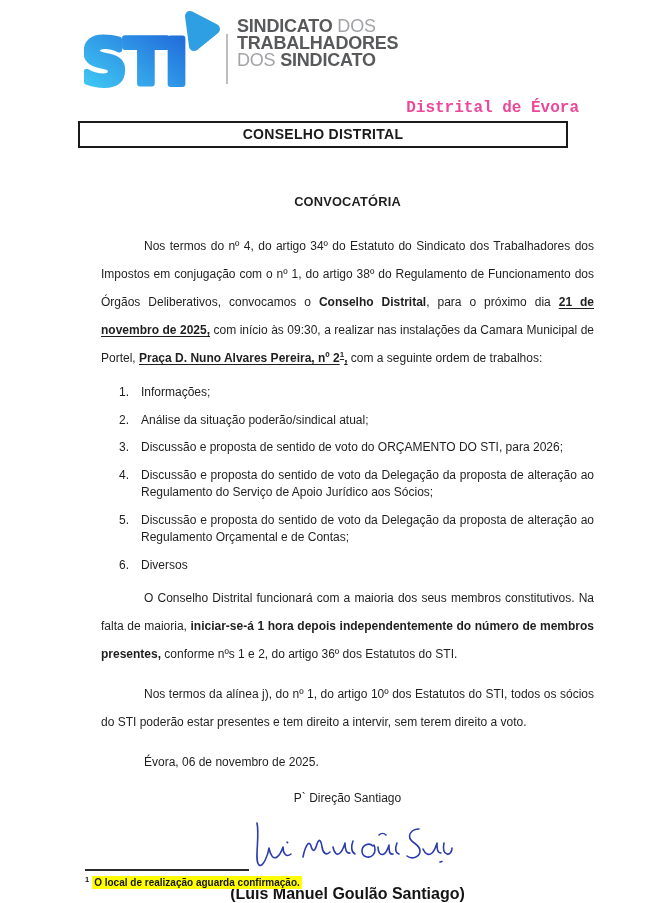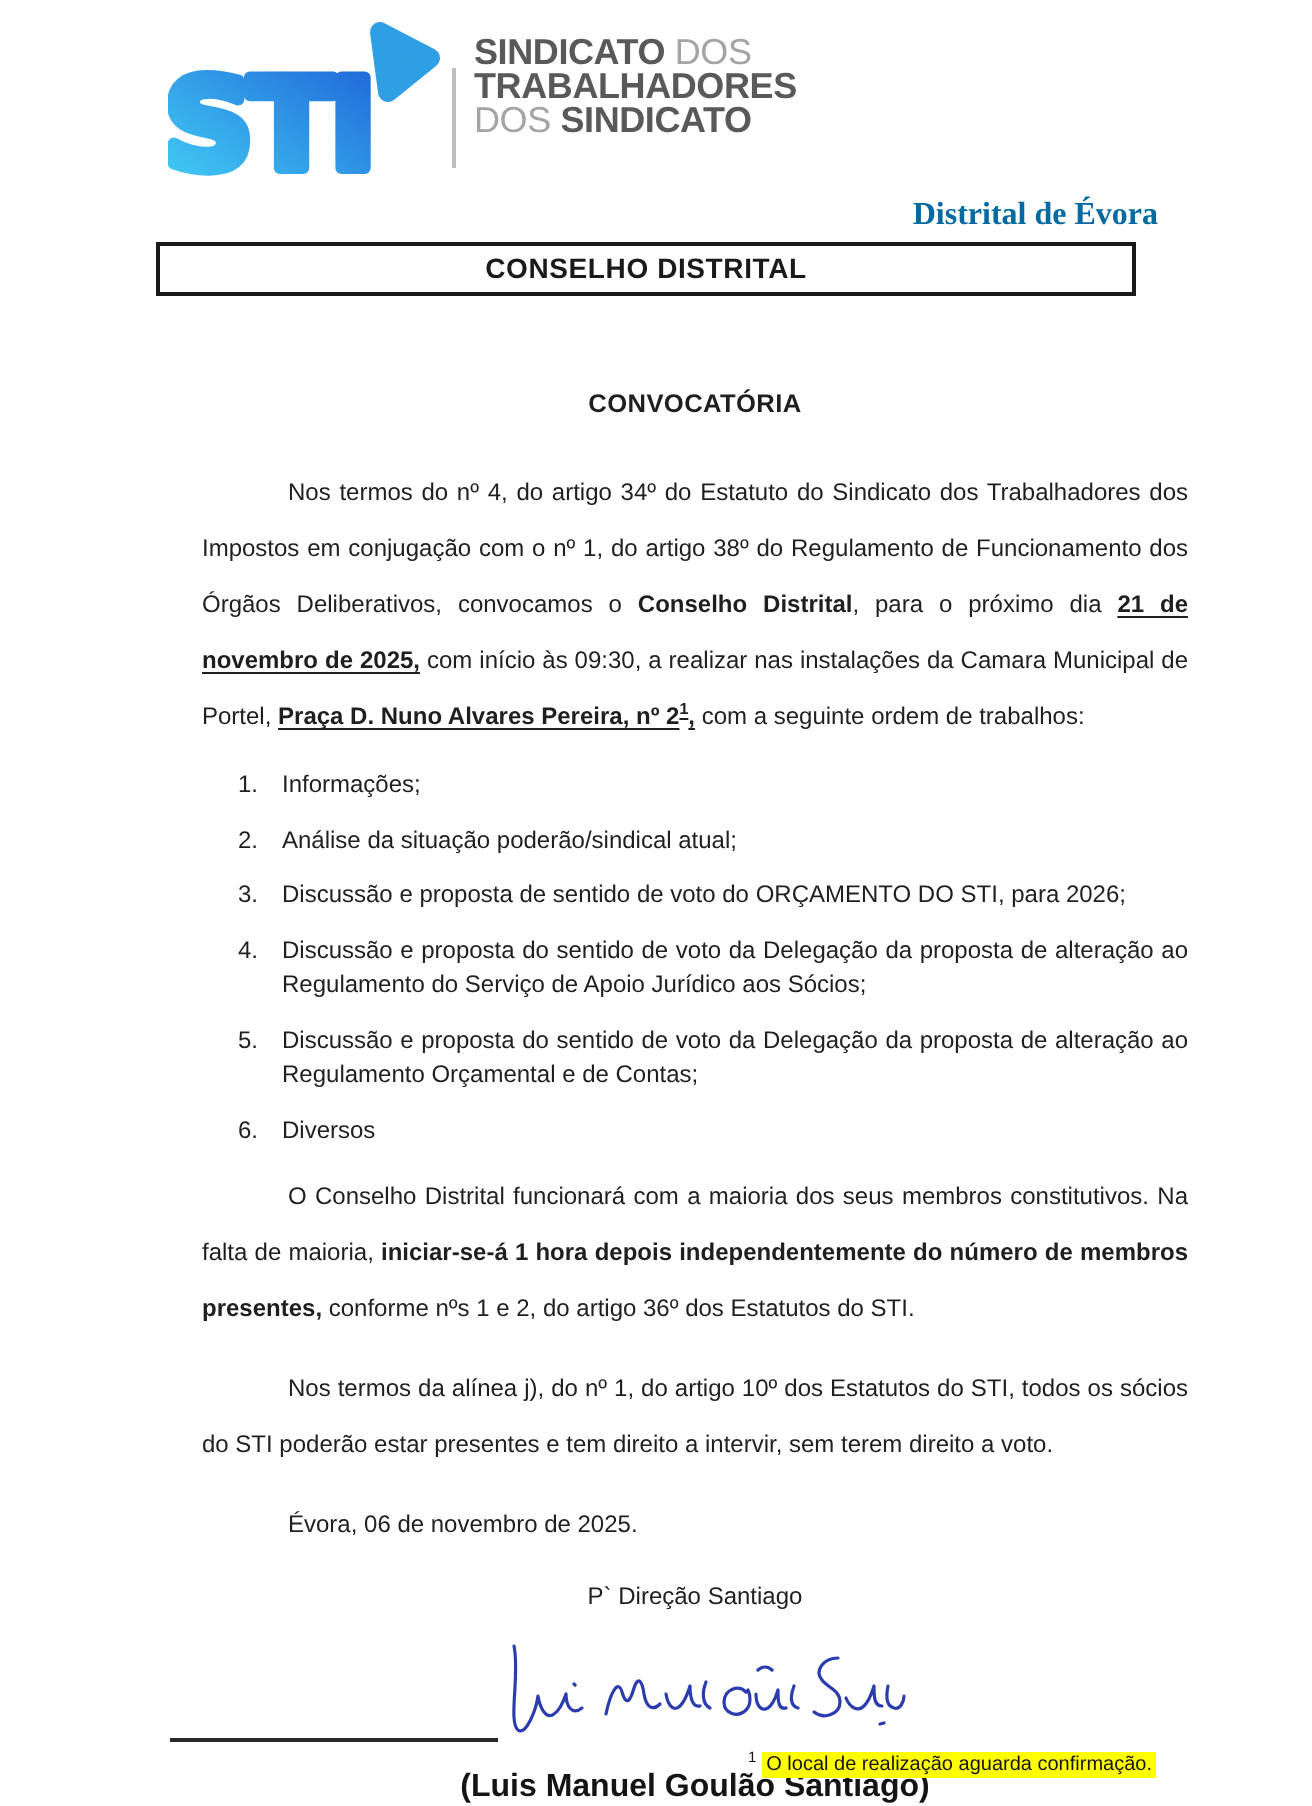--- a/index.html
+++ b/index.html
@@ -12,22 +12,22 @@
 
   
   .logo{position:absolute;top:8px;left:84px;display:flex;align-items:flex-start;}
   .logo-mark{display:block;}
   .logo-sep{width:2px;height:50px;background:#bcbec0;margin:26px 9px 0 4px;}
   .logo-name{margin-top:10px;font-size:18px;line-height:17px;font-weight:bold;color:#58595b;letter-spacing:-0.2px;}
   .logo-name .muted{font-weight:normal;color:#a2a4a7;}
 
   .region{
     position:absolute;top:99px;right:77px;
-    font-family:Liberation Serif, serif;
-    font-weight:bold;font-size:16px;color:#0369a1;
+    font-family:Liberation Mono, monospace;
+    font-weight:bold;font-size:16px;color:#ec4899;
   }
   .title-box{
     position:absolute;top:121px;left:78px;width:490px;
     border:2px solid #1a1a1a;box-sizing:border-box;
     text-align:center;font-weight:bold;font-size:14px;
     padding:3px 0 4px;letter-spacing:0.3px;color:#1a1a1a;
   }
 
   
   .content{position:absolute;top:194px;left:101px;width:493px;font-size:12px;color:#1f1f1f;}
@@ -46,21 +46,21 @@
   .quorum{margin-top:4px;}
   .attendance{margin-top:12px;}
   .dateline{margin-top:12px;text-align:left;}
   .signoff{margin-top:14px;text-align:center;line-height:17px;}
   .signature{margin-top:12px;text-align:center;height:58px;}
   .signer{margin-top:8px;text-align:center;font-size:16px;font-weight:bold;color:#141414;}
 
   
   .footnote-area{position:absolute;left:85px;top:869px;width:493px;}
   .footnote-sep{width:164px;height:2px;background:#2a2a2a;margin:0 0 6px 0;}
-  .footnote{font-size:10px;font-weight:normal;color:#151515;text-align:right;}
+  .footnote{font-size:10px;font-weight:bold;color:#151515;}
   .footnote .fn-sup{vertical-align:super;font-size:7.5px;line-height:0;margin-right:3px;}
   .hl{padding:1px 2px;}
 </style>
 </head>
 <body>
 
 <div class="page">
 
   <div class="logo">
     <svg class="logo-mark" width="138" height="86" viewBox="0 0 138 86" aria-hidden="true">

